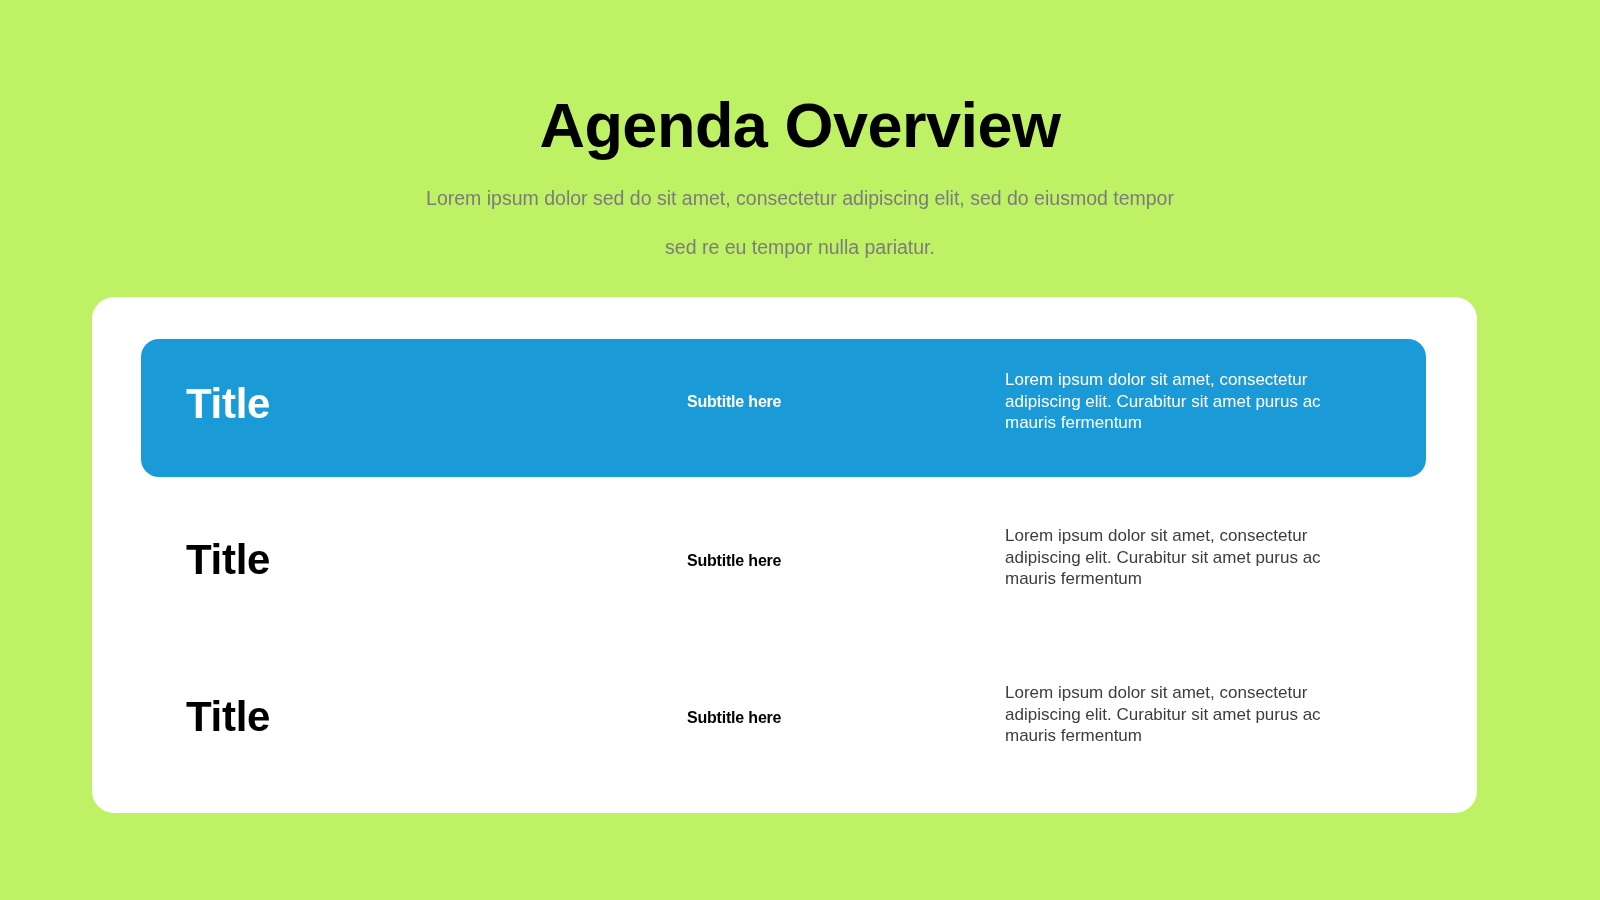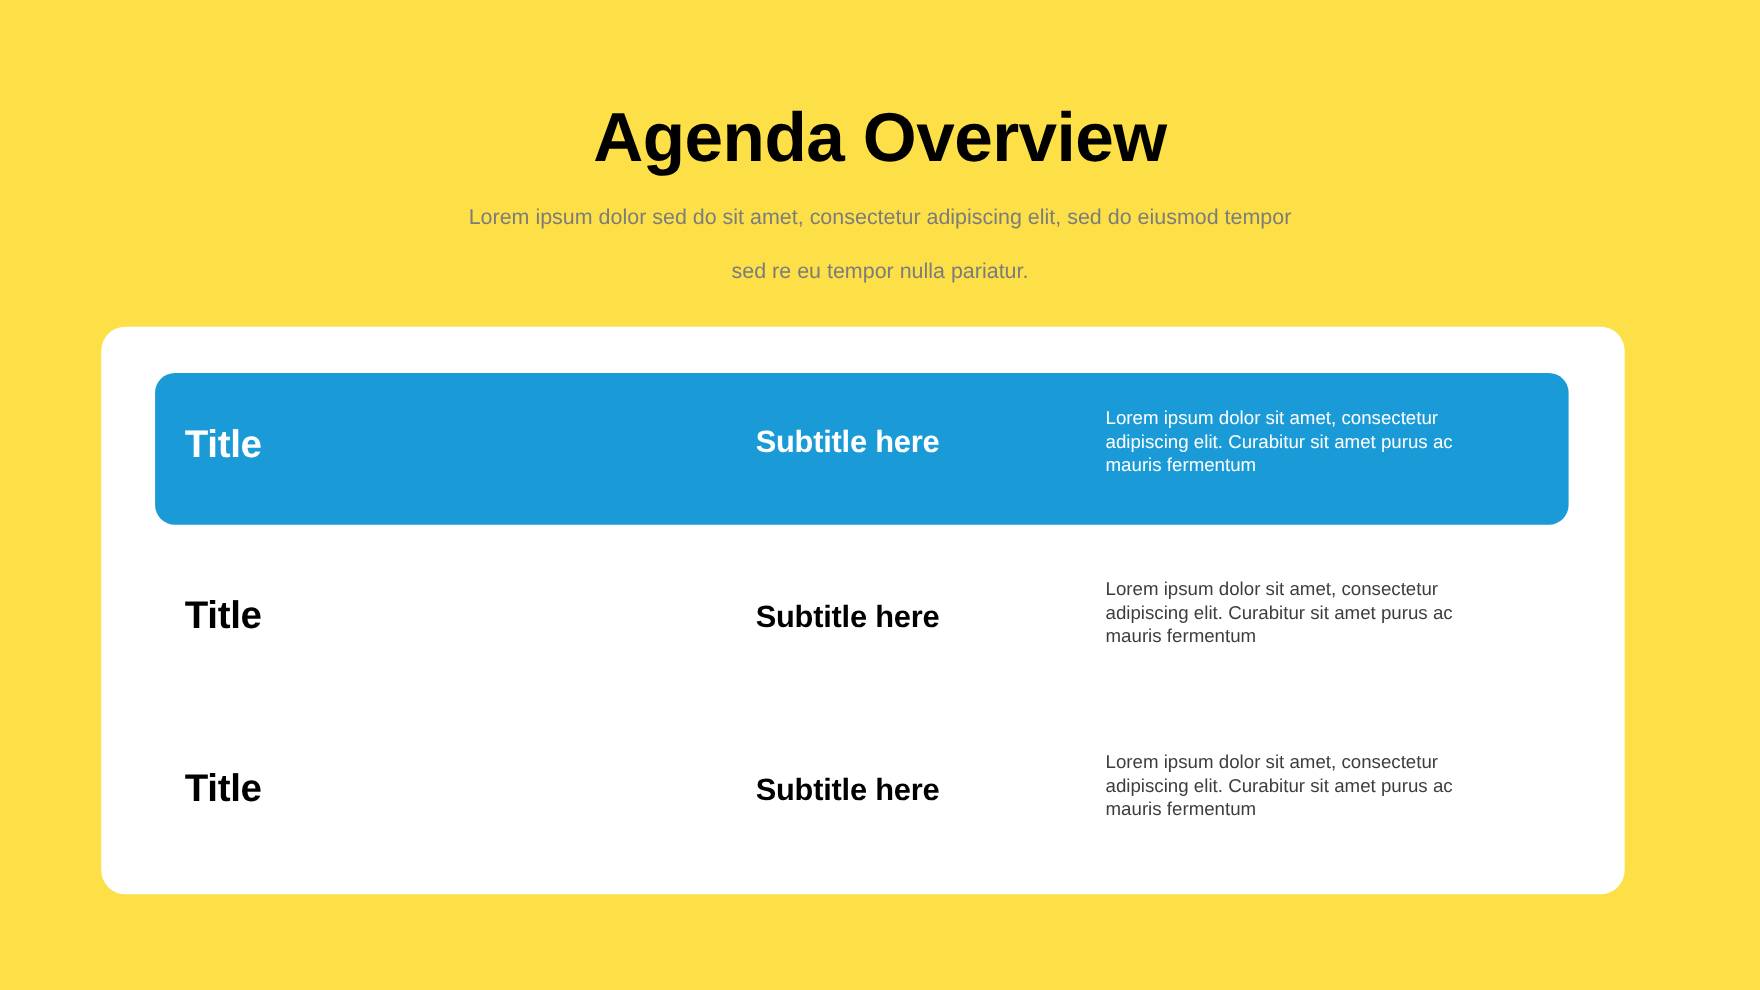--- a/index.html
+++ b/index.html
@@ -11,21 +11,21 @@
     height: 900px;
     background: #f6f6f6;
     font-family: "Liberation Sans", sans-serif;
     overflow: hidden;
     position: relative;
   }
 
   .slide {
     position: absolute;
     inset: 0;
-    background: #fde047;
+    background: #bef264;
   }
 
   
   .header {
     position: absolute;
     left: 0;
     top: 86px;
     width: 1600px;
     text-align: center;
   }
@@ -82,32 +82,32 @@
   .agenda-row.r0 { top: 42px; }
   .agenda-row.r1 { top: 198px; }
   .agenda-row.r2 { top: 355px; }
 
   .agenda-row.highlighted {
     background: #1a9bd7;
   }
 
   .col-title {
     position: absolute;
-    left: 27px;
-    font-size: 35px;
+    left: 45px;
+    font-size: 42px;
     font-weight: 800;
     line-height: 50px;
     letter-spacing: -0.3px;
     color: #000000;
     white-space: nowrap;
   }
   .col-subtitle {
     position: absolute;
     left: 546px;
-    font-size: 28px;
+    font-size: 16px;
     font-weight: 700;
     line-height: 30px;
     letter-spacing: -0.2px;
     color: #000000;
     white-space: nowrap;
   }
   .col-body {
     position: absolute;
     left: 864px;
     width: 316px;

